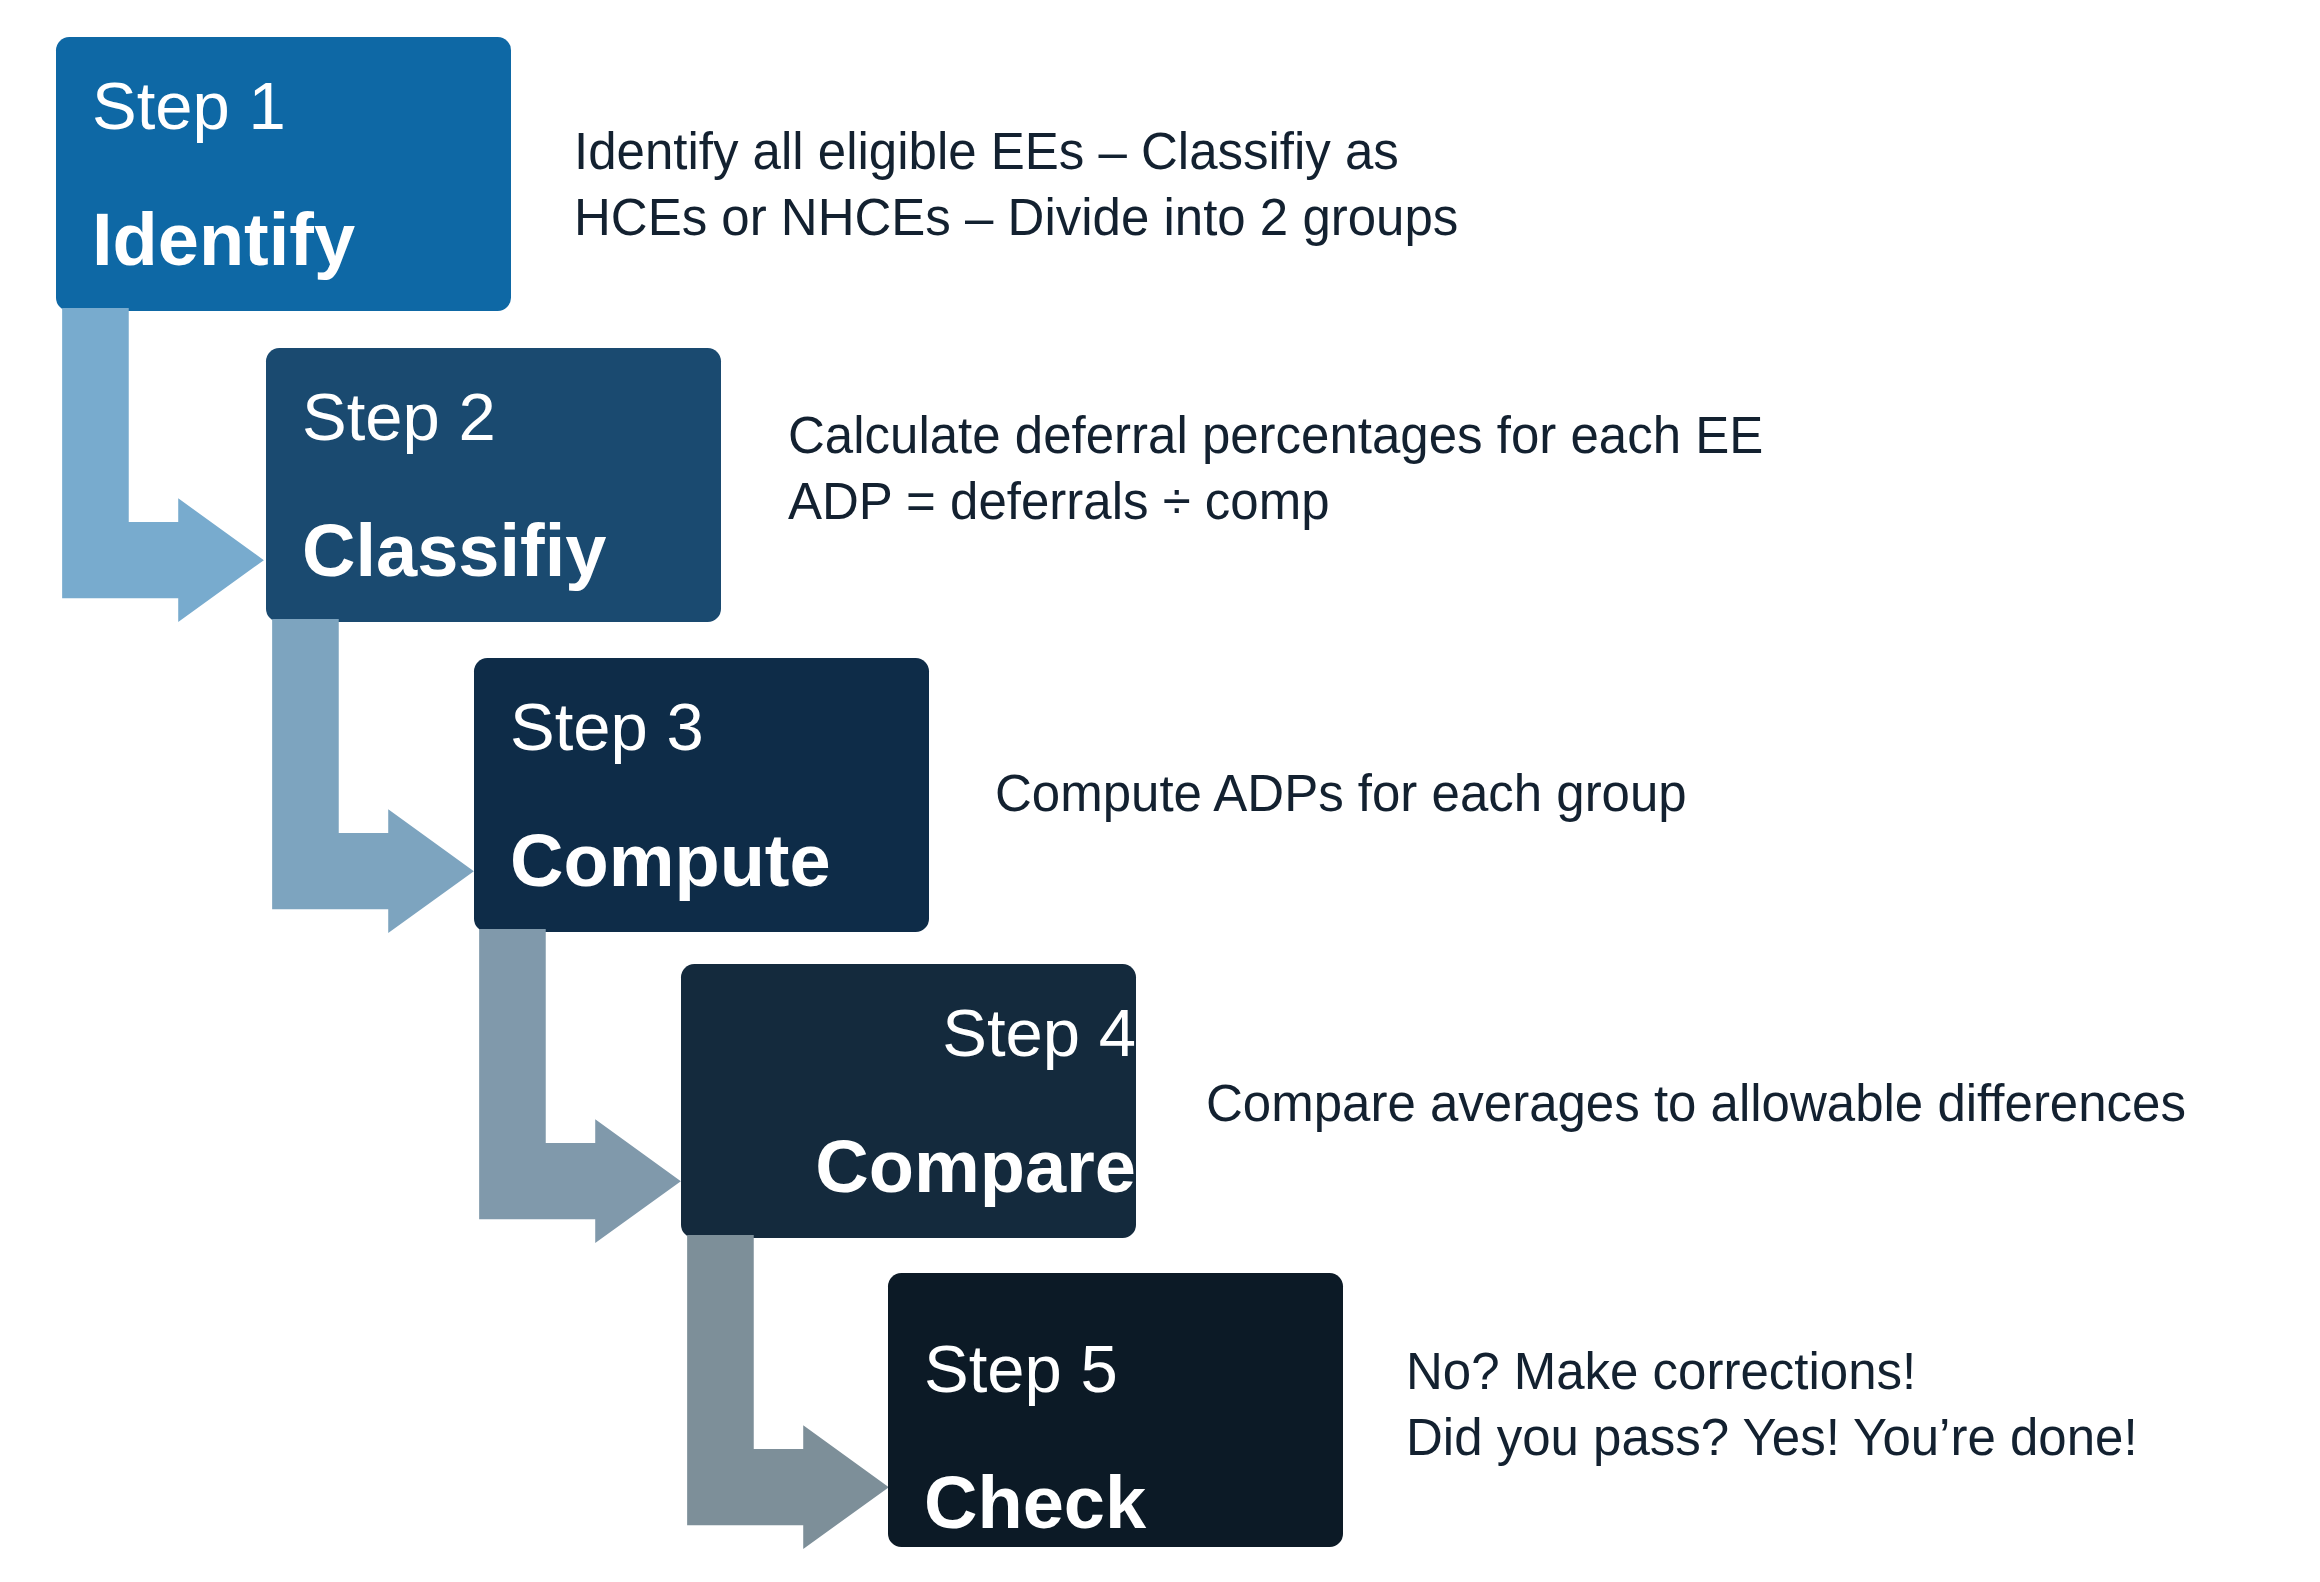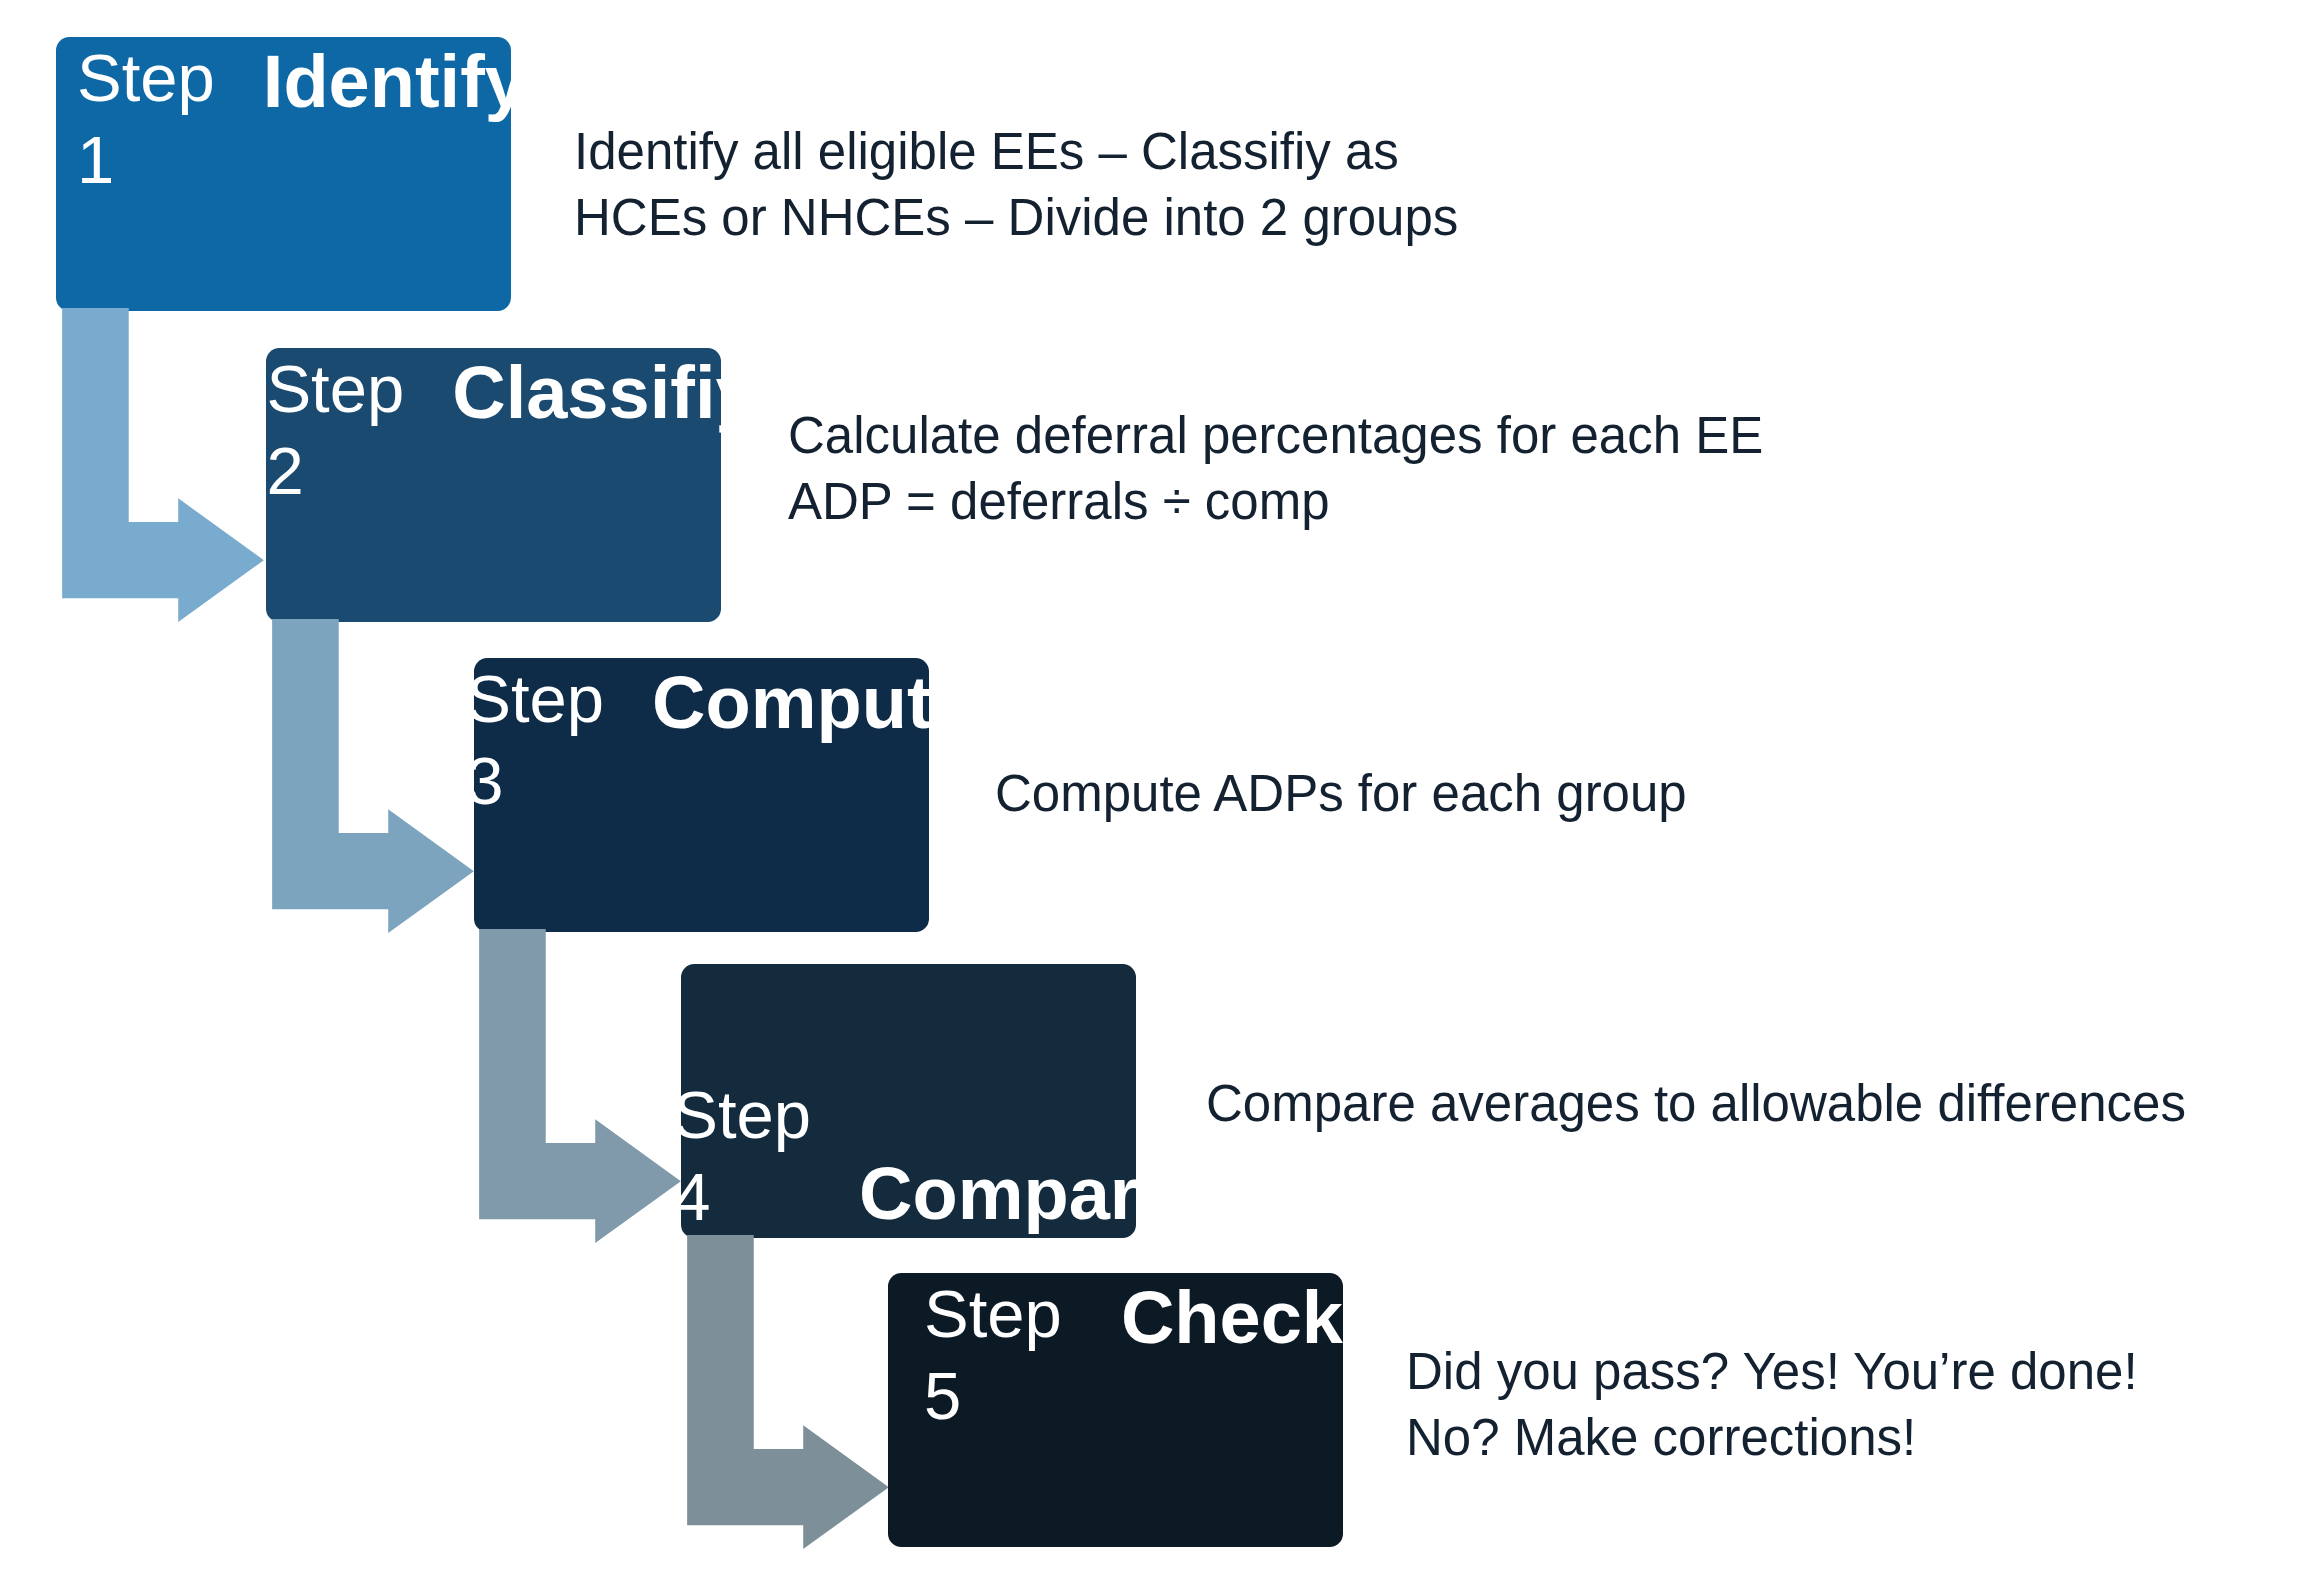--- a/index.html
+++ b/index.html
@@ -15,21 +15,21 @@
     overflow: hidden;
     font-family: "Liberation Sans", "DejaVu Sans", sans-serif;
   }
   .step {
     position: absolute;
     width: 455px;
     height: 274px;
     border-radius: 13.3px;
     box-sizing: border-box;
     display: flex;
-    flex-direction: row;
+    flex-direction: column;
     justify-content: center;
     padding-left: 36px;
     color: #ffffff;
     gap: 48px;
   }
   .step .step-label {
     font-size: 67px;
     font-weight: 400;
     line-height: 82px;
     letter-spacing: 0px;
@@ -118,18 +118,18 @@
   </div>
   <svg class="arrow a4" viewBox="0 0 212 330">
     <polygon points="0,0 70,0 70,225 122,225 122,200 212,265 122,330 122,305 0,305" fill="#7d8f99"></polygon>
   </svg>
 
   <div class="step s5" style="background-color: rgb(12, 26, 38);">
     <div class="step-label">Step 5</div>
     <div class="step-name">Check</div>
   </div>
   <div class="desc d5">
+    <div>No? Make corrections!</div>
     <div>Did you pass? Yes! You’re done!</div>
-    <div>No? Make corrections!</div>
   </div>
 
 </div>
 
 
 </body></html>

